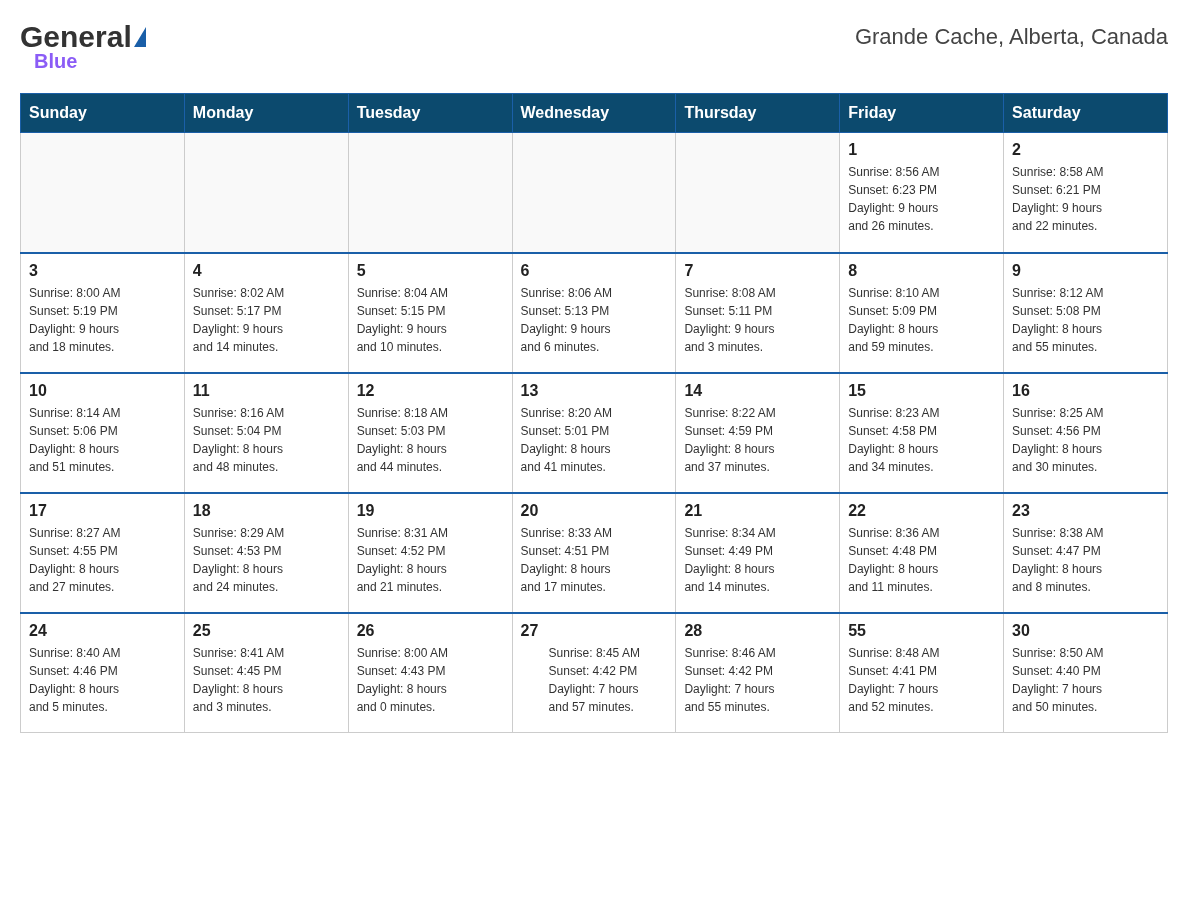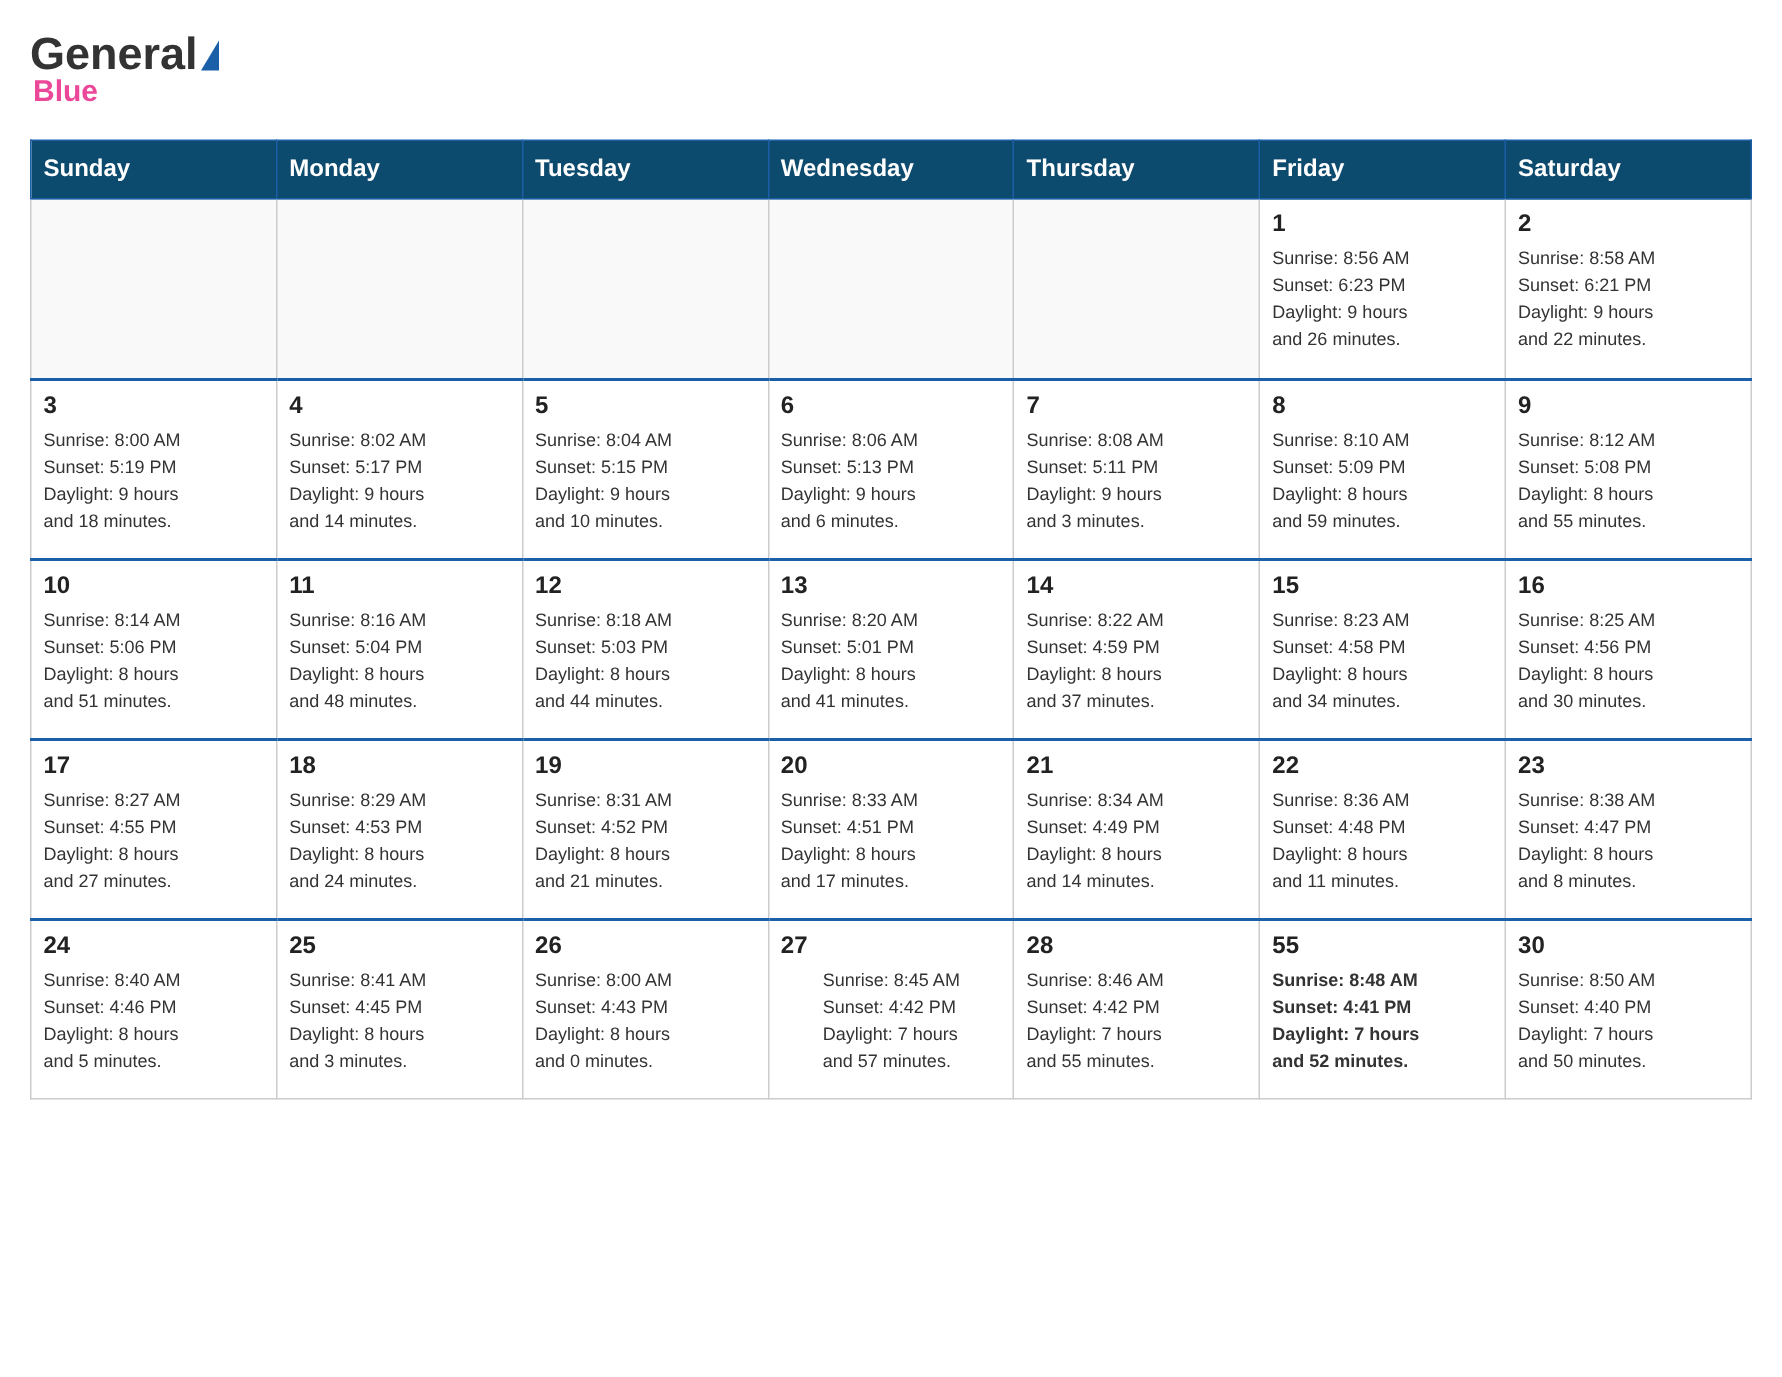--- a/index.html
+++ b/index.html
@@ -31,25 +31,25 @@
     .logo-triangle {
       width: 0;
       height: 0;
       border-left: 12px solid transparent;
       border-bottom: 20px solid #1a5fa8;
       display: inline-block;
       margin-left: 2px;
       vertical-align: middle;
     }
     .logo-blue-sub {
-      color: #ec4899;
+      color: #8b5cf6;
       font-size: 20px;
       font-weight: bold;
       margin-top: -4px;
-      margin-left: 2px;
+      margin-left: 14px;
     }
     .title-area {
       text-align: right;
     }
     .month-title {
       font-size: 52px;
       font-weight: normal;
       color: #222;
       line-height: 1.1;
     }
@@ -105,20 +105,21 @@
 
 <div class="header">
   <div class="logo-container">
     <div class="logo-text">
       <span>General</span>
       <span class="logo-triangle"></span>
     </div>
     <div class="logo-blue-sub">Blue</div>
   </div>
   <div class="title-area">
+    <div class="location-title">Grande Cache, Alberta, Canada</div>
   </div>
 </div>
 
 <table class="calendar-table">
   <thead>
     <tr id="header-row">
         <th>Sunday</th>
         <th>Monday</th>
         <th>Tuesday</th>
         <th>Wednesday</th>
@@ -333,21 +334,21 @@
         </td>
         <td>
           <span class="day-number">28</span>
           <div class="day-info" style="white-space: pre-line;">Sunrise: 8:46 AM
 Sunset: 4:42 PM
 Daylight: 7 hours
 and 55 minutes.</div>
         </td>
         <td>
           <span class="day-number">55</span>
-          <div class="day-info" style="white-space: pre-line; font-weight: bold;">Sunrise: 8:48 AM
+          <div class="day-info" style="white-space: pre-line;">Sunrise: 8:48 AM
 Sunset: 4:41 PM
 Daylight: 7 hours
 and 52 minutes.</div>
         </td>
         <td>
           <span class="day-number">30</span>
           <div class="day-info" style="white-space: pre-line;">Sunrise: 8:50 AM
 Sunset: 4:40 PM
 Daylight: 7 hours
 and 50 minutes.</div>

